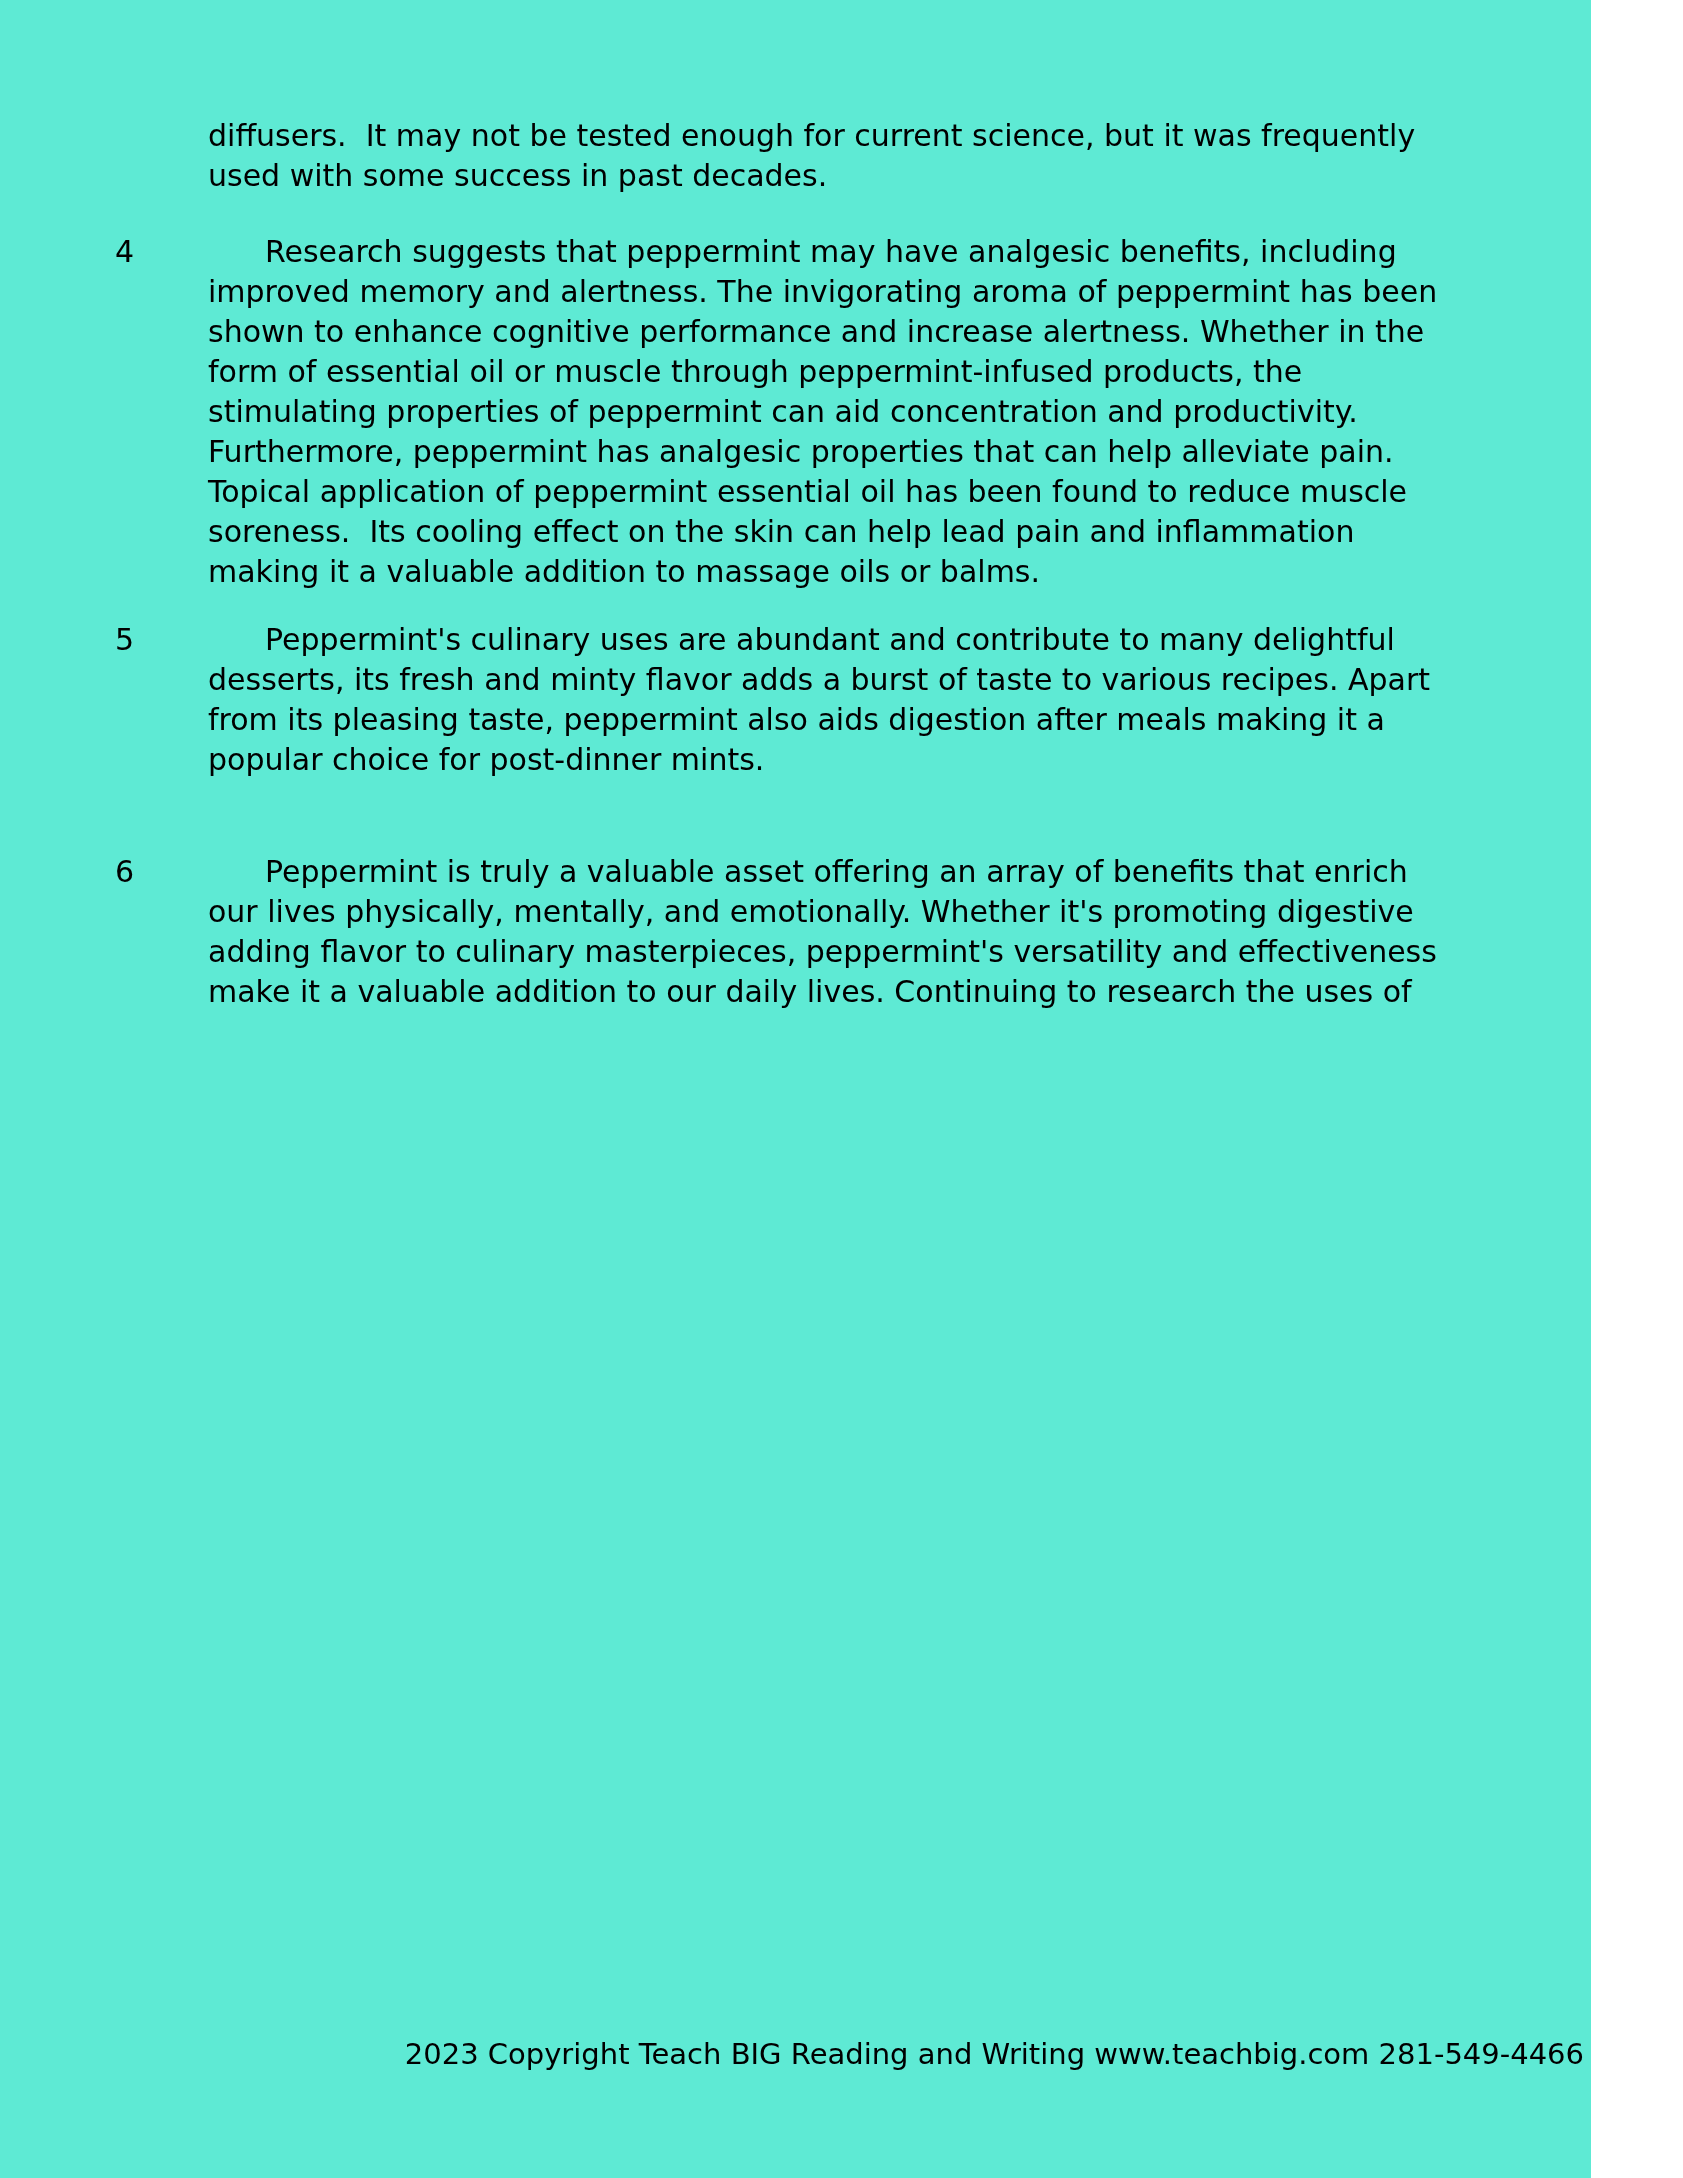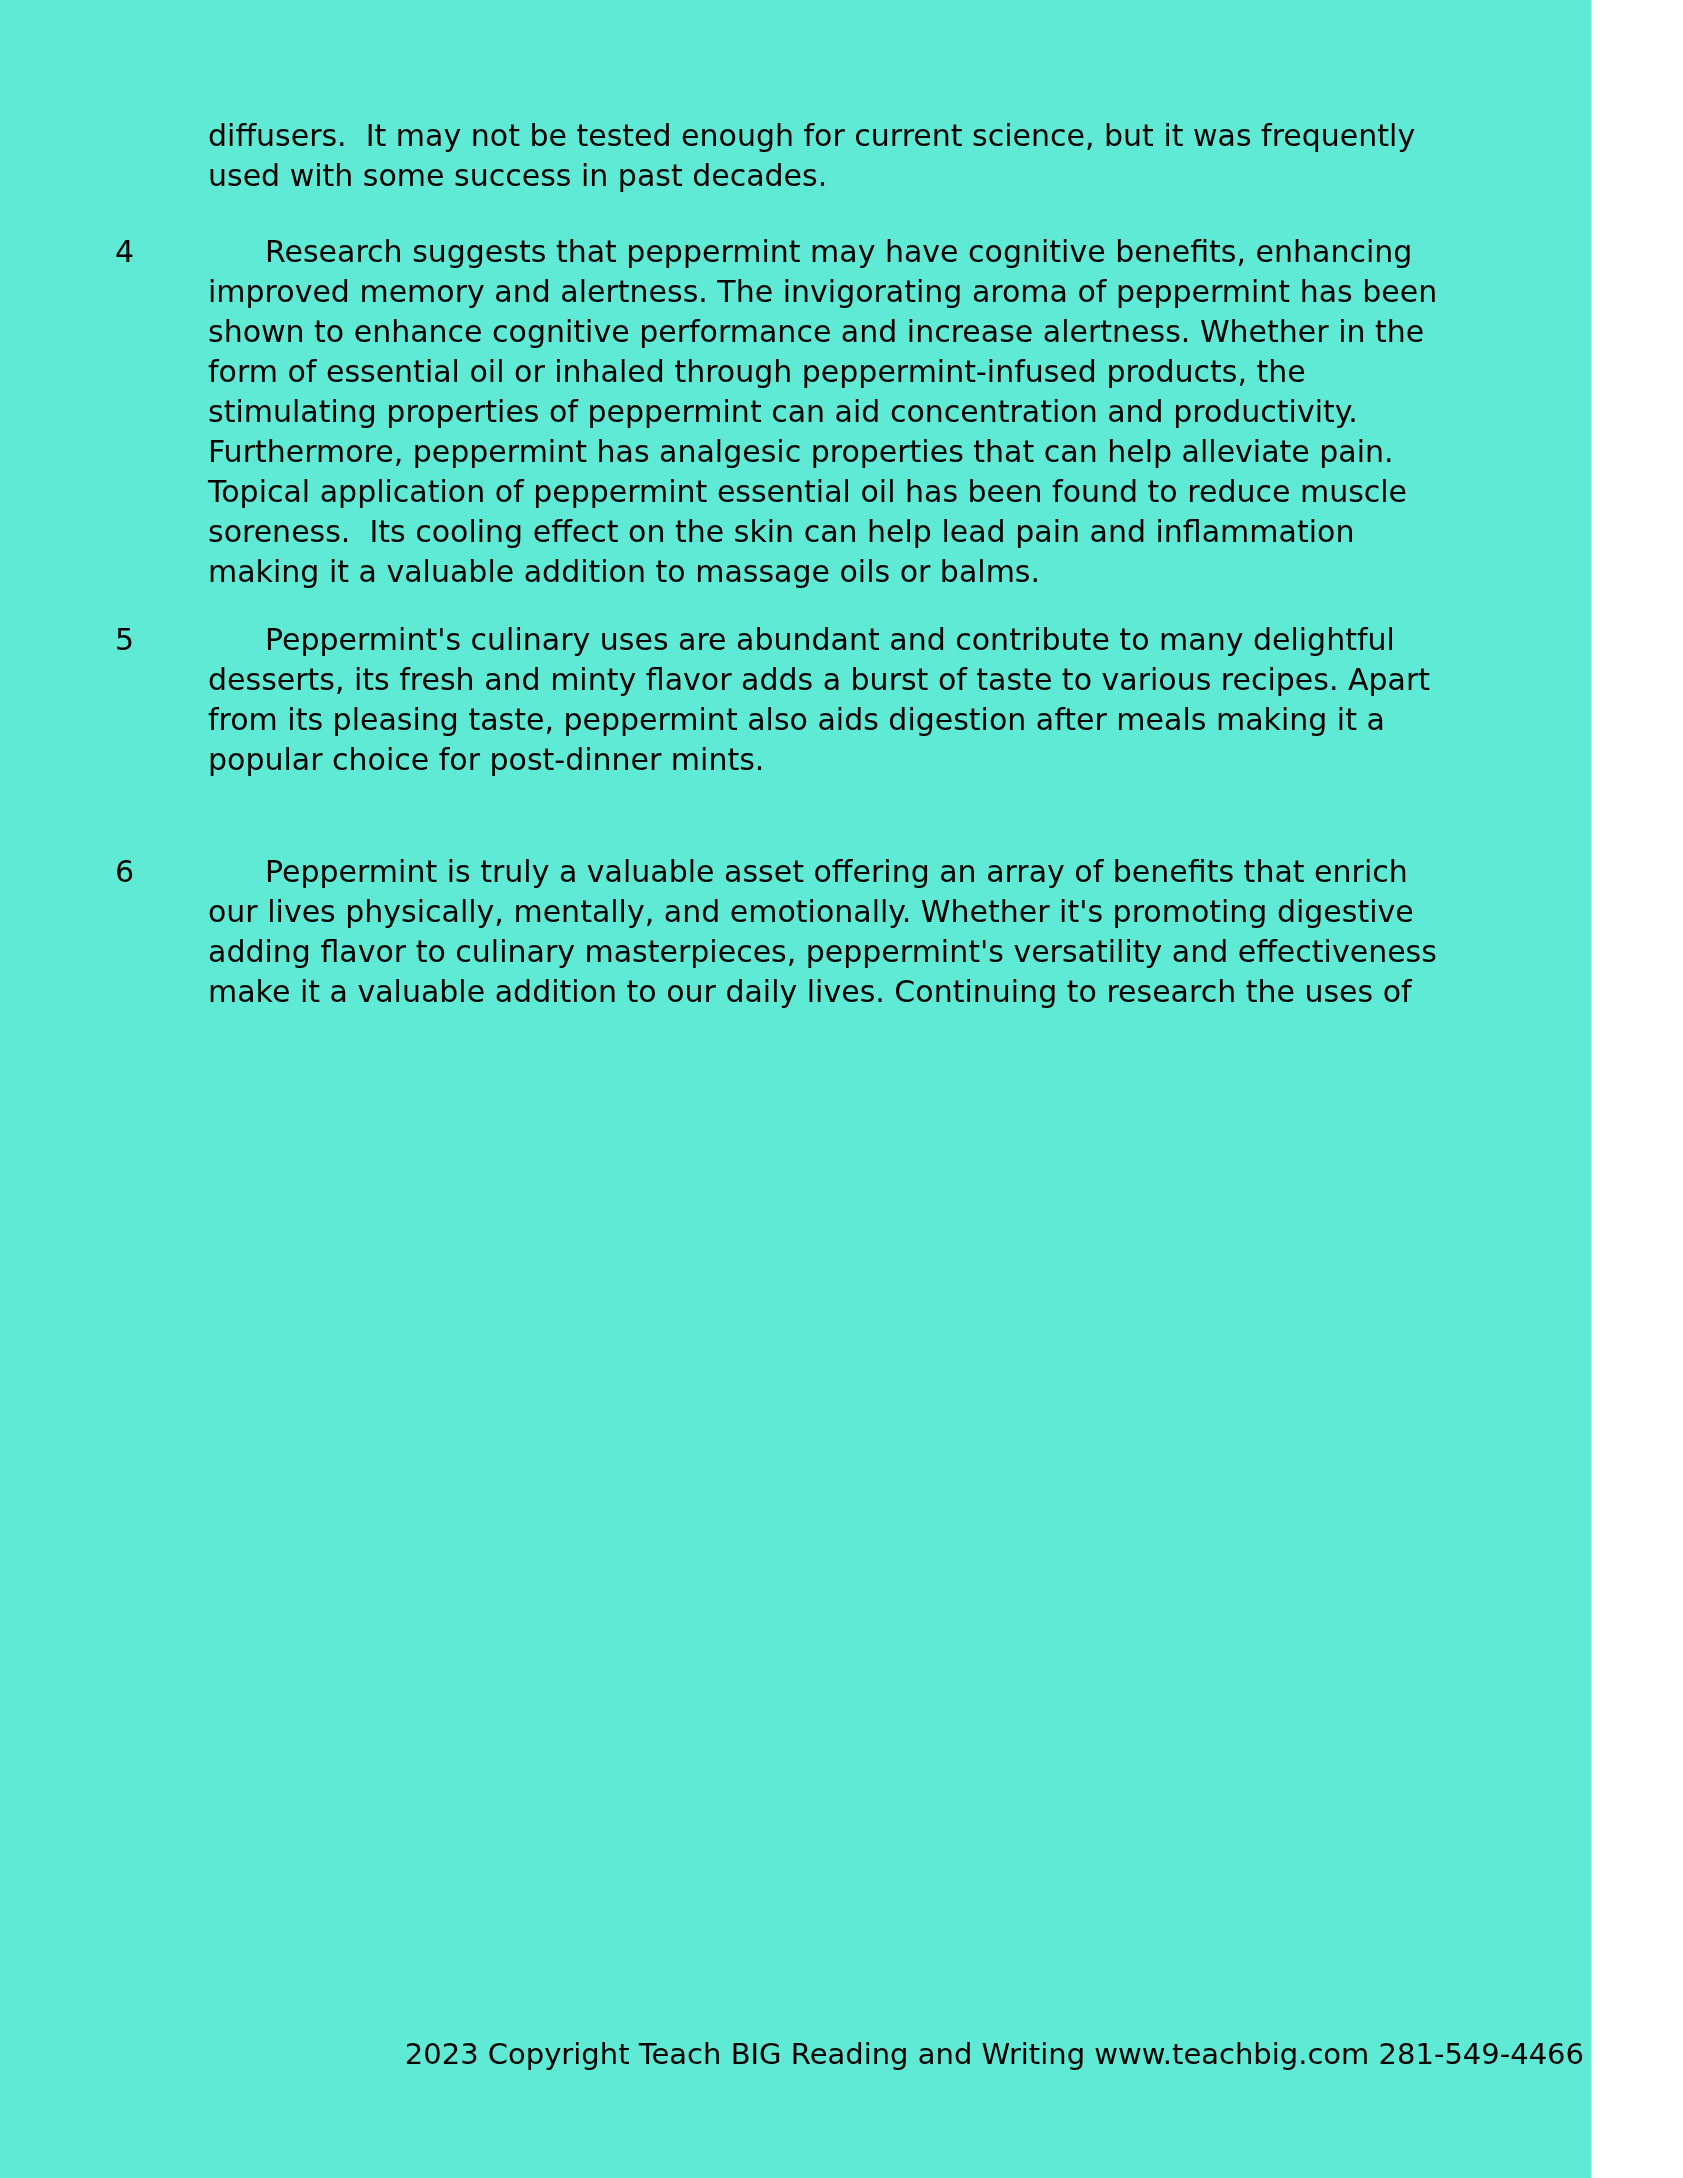--- a/index.html
+++ b/index.html
@@ -63,24 +63,24 @@
   <section class="para" style="top:116px">
     <div class="pbody">
       <div class="line">diffusers.  It may not be tested enough for current science, but it was frequently</div>
       <div class="line">used with some success in past decades.</div>
     </div>
   </section>
 
   <section class="para" style="top:232px">
     <div class="pnum">4</div>
     <div class="pbody">
-      <div class="line indent">Research suggests that peppermint may have cognitive benefits, enhancing</div>
+      <div class="line indent">Research suggests that peppermint may have analgesic benefits, including</div>
       <div class="line">improved memory and alertness. The invigorating aroma of peppermint has been</div>
       <div class="line"><span>shown to enhance </span><span class="uword">cognitive</span><span> performance and increase alertness. Whether in the</span></div>
-      <div class="line">form of essential oil or inhaled through peppermint-infused products, the</div>
+      <div class="line">form of essential oil or muscle through peppermint-infused products, the</div>
       <div class="line">stimulating properties of peppermint can aid concentration and productivity.</div>
       <div class="line">Furthermore, peppermint has analgesic properties that can help alleviate pain.</div>
       <div class="line">Topical application of peppermint essential oil has been found to reduce muscle</div>
       <div class="line">soreness.  Its cooling effect on the skin can help lead pain and inflammation</div>
       <div class="line">making it a valuable addition to massage oils or balms.</div>
     </div>
   </section>
 
   <section class="para" style="top:620px">
     <div class="pnum">5</div>

